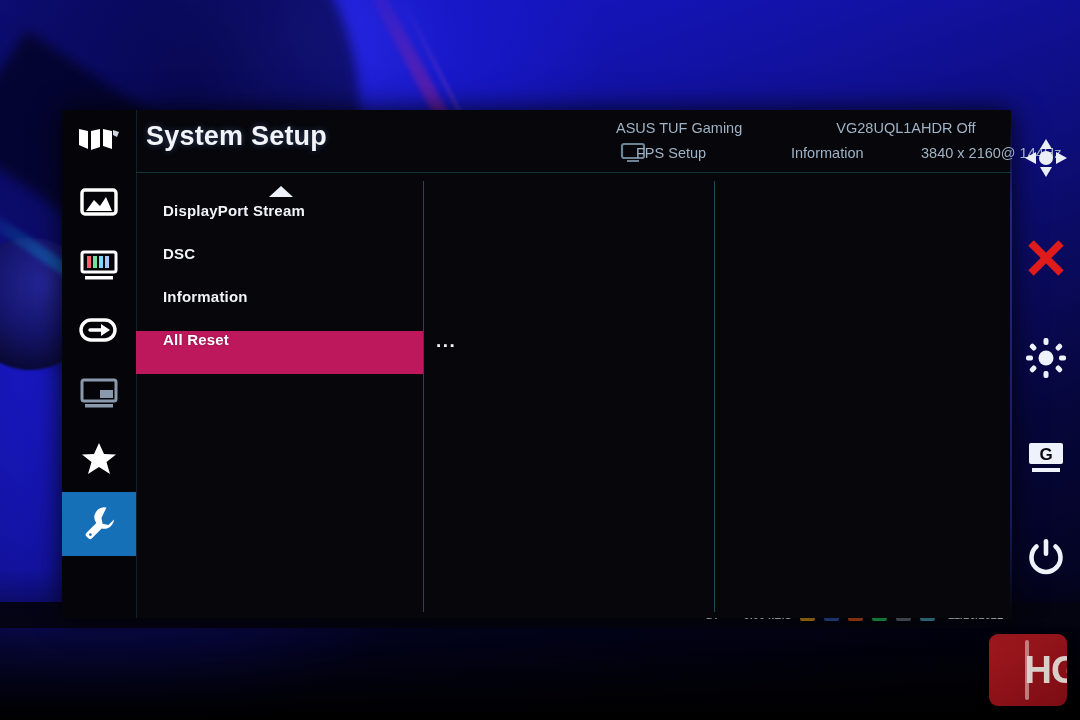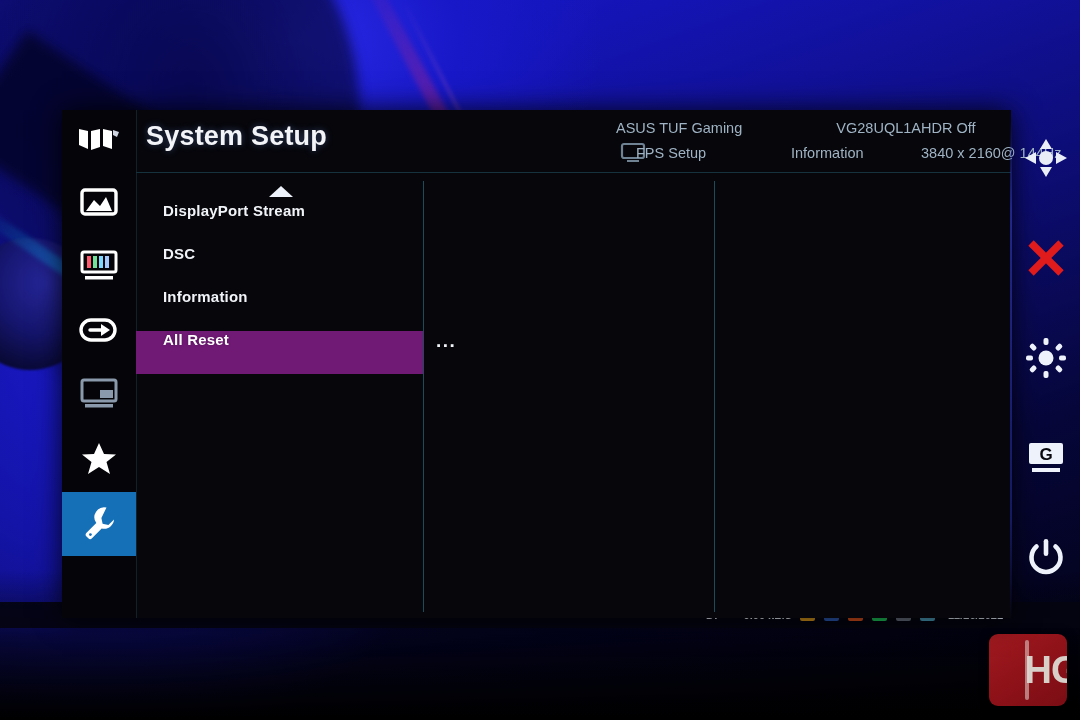--- a/index.html
+++ b/index.html
@@ -230,21 +230,21 @@
     height: 43px;
     display: flex; align-items: flex-start;
     padding-left: 27px;
     color: #f0f3f8;
     font-size: 15px;
     font-weight: bold;
     box-sizing: border-box;
     letter-spacing: .2px;
   }
   .menu-item.highlight {
-    background: #701a75;
+    background: #be185d;
     color: #ffffff;
     text-shadow: 0 0 3px rgba(0,0,0,.25);
   }
   .ellipsis {
     position: absolute;
     left: 300px; top: 164px;
     color: #f2f5fa;
     font-size: 19px;
     font-weight: bold;
     letter-spacing: 1.5px;

